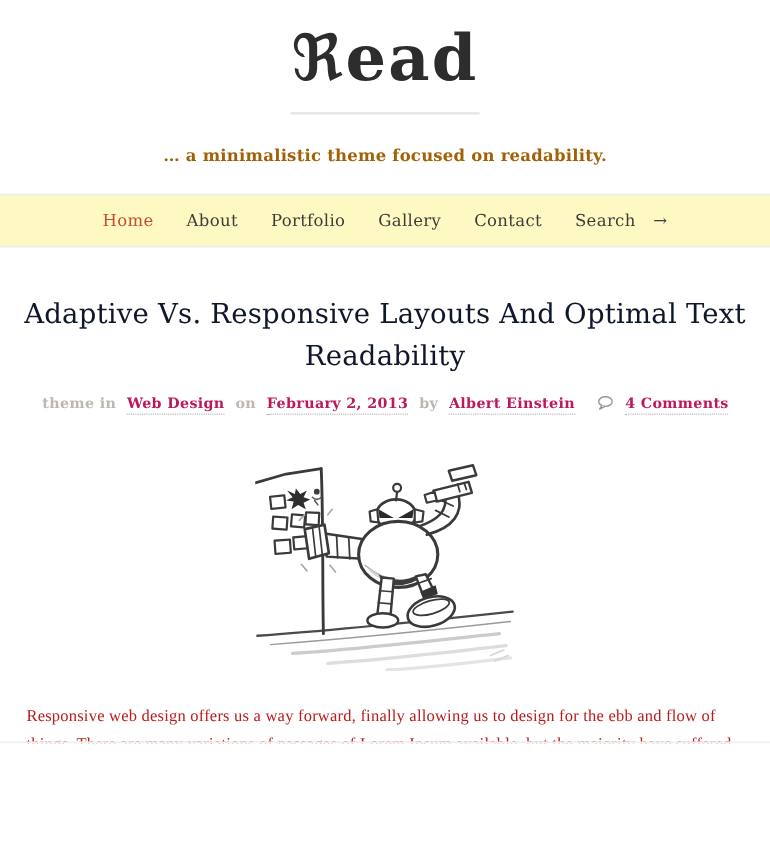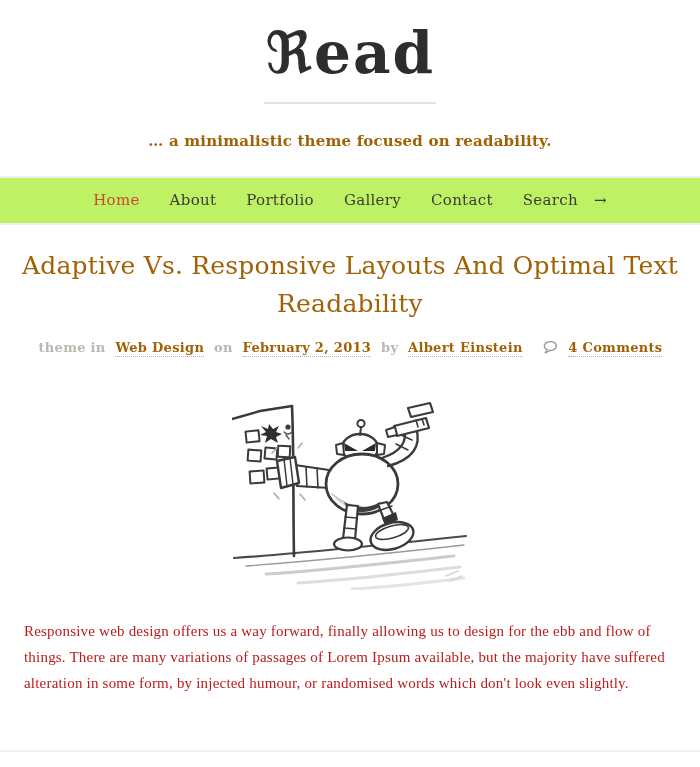--- a/index.html
+++ b/index.html
@@ -1,63 +1,63 @@
 <!DOCTYPE html>
 <html><head>
 <meta charset="utf-8">
 <style>
   * { box-sizing: border-box; }
   html, body { margin: 0; padding: 0; background: #fff; }
   .page {
-    width: 700px; height: 752px; margin: 0 auto; background: #ffffff;
+    width: 700px; height: 676px; margin: 0 auto; background: #ffffff;
     overflow: hidden; position: relative;
     font-family: "DejaVu Serif", serif; color: #3a3836;
   }
 
   
   .site-header { text-align: center; padding-top: 12px; }
   .site-logo {
     display: inline-block; margin: 8px 0 0; cursor: pointer;
     font-family: "DejaVu Serif", "DejaVu Sans", serif;
     font-size: 58px; line-height: 66px; font-weight: bold;
     color: #2d2d2d; letter-spacing: 2px;
   }
   .logo-divider { width: 172px; height: 2px; background: #e4e4e2; margin: 16px auto 0; }
   .site-tagline {
     margin: 28px 0 0; font-size: 15px; line-height: 18px;
     font-weight: bold; color: #a16207; letter-spacing: 0.2px;
   }
 
   
   .nav-bar {
-    margin-top: 26px; background: #bef264;
+    margin-top: 26px; background: #fef9c3;
     border-top: 2px solid #efefed; border-bottom: 2px solid #efefed;
   }
   .nav-inner { display: flex; justify-content: center; padding: 13px 0; }
   .nav-item {
     padding: 0 15px; font-size: 15px; line-height: 19px;
     color: #3d3b38; letter-spacing: 0.3px; cursor: pointer; white-space: nowrap;
   }
   .nav-item.active { color: #c84a31; }
   .nav-arrow { margin-left: 11px; color: #3d3b38; }
 
   
   .post { text-align: center; }
   .post-title {
-    width: 664px; margin: 22px auto 0; font-weight: normal;
-    font-size: 25px; line-height: 38px; color: #a16207; letter-spacing: 0.2px;
+    width: 664px; margin: 42px auto 0; font-weight: normal;
+    font-size: 25px; line-height: 38px; color: #0f172a; letter-spacing: 0.2px;
     cursor: pointer;
   }
   .post-meta {
     margin-top: 16px; font-size: 13px; line-height: 17px;
     font-weight: bold; letter-spacing: 0.3px; color: #bcb7b0;
   }
   .post-meta .muted { margin: 0 3px; font-weight: bold; color: #bcb7b0; }
   .meta-link {
-    margin: 12px 2px; color: #a16207; text-decoration: none; cursor: pointer;
+    margin: 12px 2px; color: #be185d; text-decoration: none; cursor: pointer;
     border-bottom: 1px dotted #b3aea6; padding-bottom: 1px;
   }
   .comment-icon { margin: 0 4px 0 13px; vertical-align: -2px; }
 
   .post-figure { width: 236px; height: 192px; margin: 42px auto 0; cursor: pointer; }
 
   .post-excerpt {
     width: 652px; margin: 28px auto 0; text-align: left;
     font-family: "Liberation Serif", serif;
     font-size: 15px; line-height: 26px; letter-spacing: 0.2px; color: #b91c1c;

